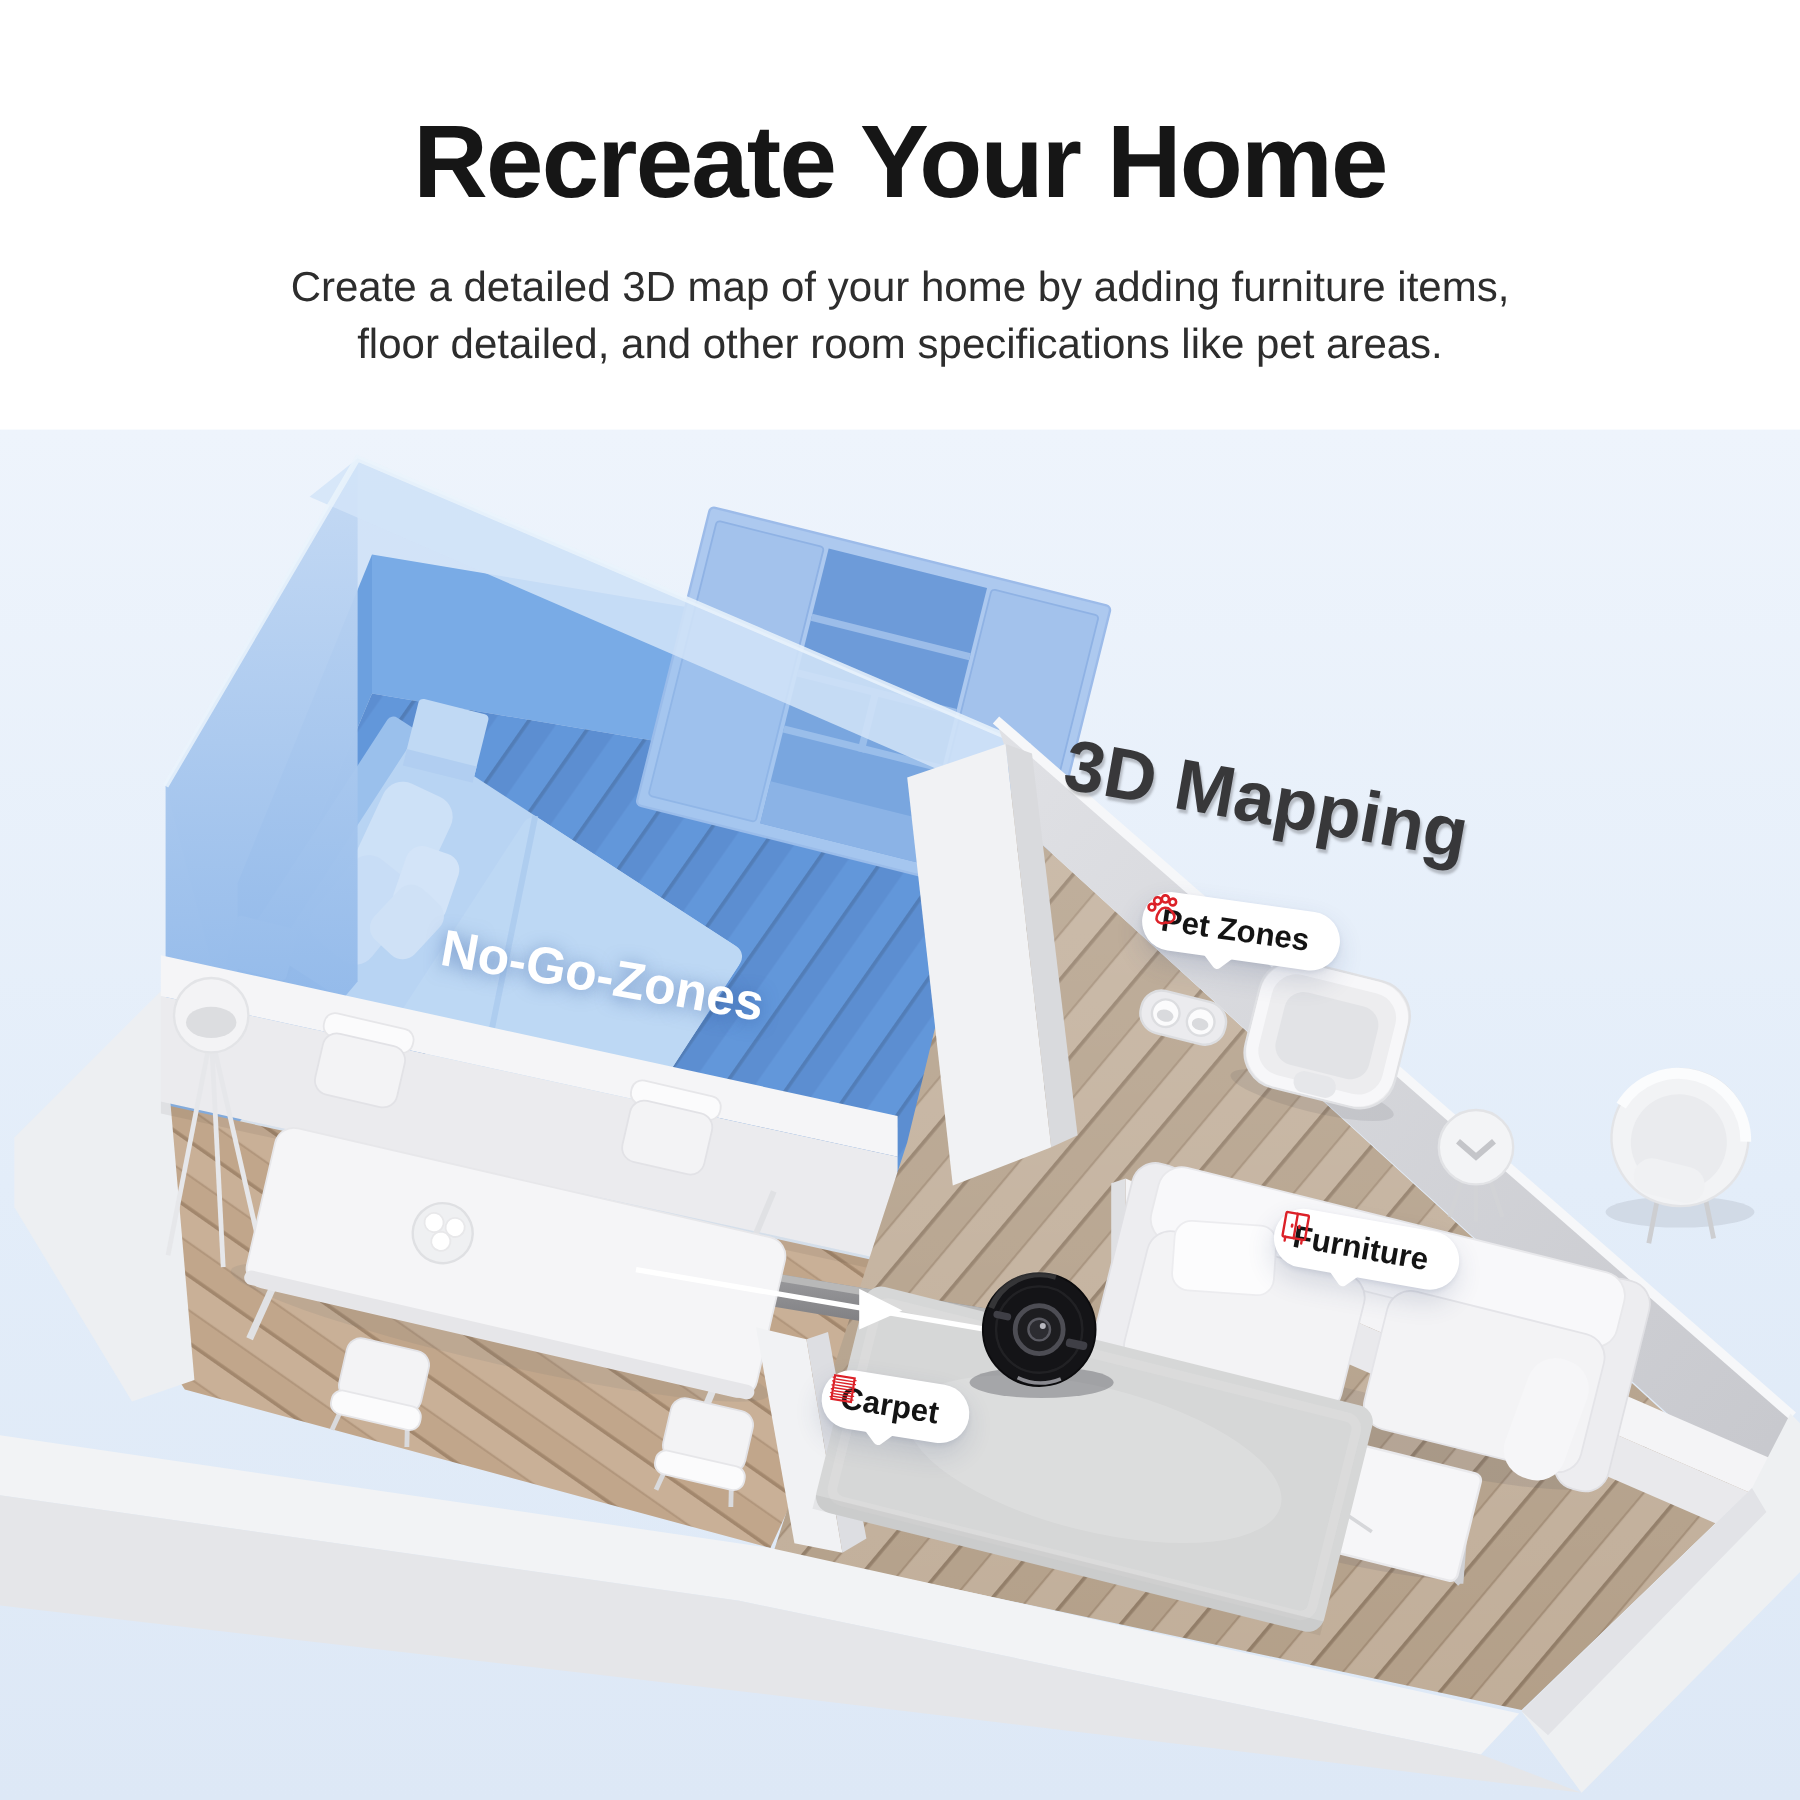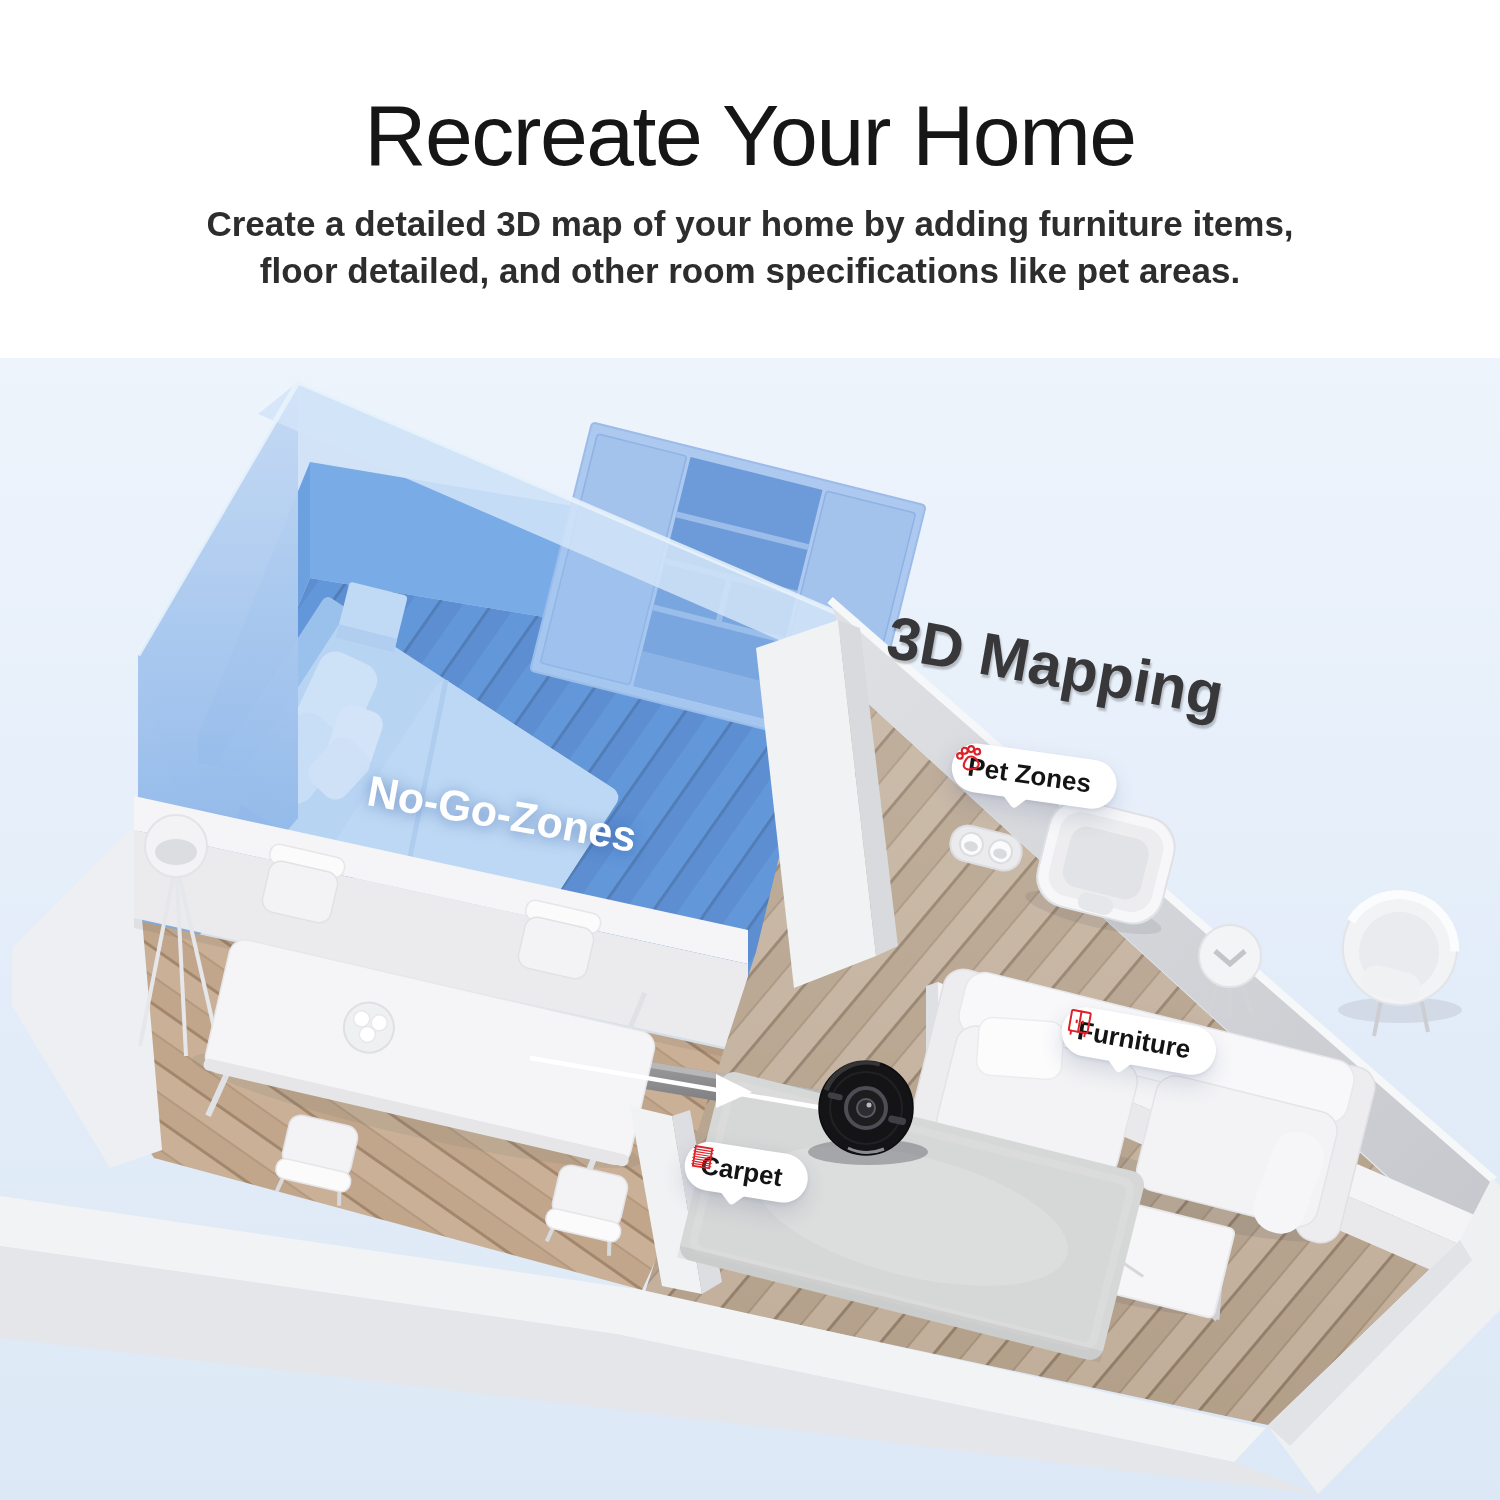--- a/index.html
+++ b/index.html
@@ -1,21 +1,21 @@
 <!DOCTYPE html>
 <html><head>
 <meta charset="utf-8">
 <style>
   html,body{margin:0;padding:0;background:#ffffff;}
   .page{position:relative;width:1500px;height:1500px;overflow:hidden;background:#ffffff;
         font-family:"Liberation Sans", sans-serif;}
   
   .hero{position:absolute;top:0;left:0;width:1500px;height:358px;background:#ffffff;text-align:center;}
-  .hero h1{margin:86px 0 0 0;font-size:86px;font-weight:400;letter-spacing:-1.5px;color:#161616;}
-  .hero p{margin:16px auto 0 auto;max-width:1200px;font-size:35px;line-height:1.34;color:#2d2d2d;font-weight:700;}
+  .hero h1{margin:86px 0 0 0;font-size:86px;font-weight:700;letter-spacing:-1.5px;color:#161616;}
+  .hero p{margin:32px auto 0 auto;max-width:1200px;font-size:35px;line-height:1.34;color:#2d2d2d;font-weight:400;}
   
   .scene{position:absolute;top:358px;left:0;width:1500px;height:1142px;
          background:linear-gradient(180deg,#eef4fc 0%,#e3edf9 55%,#dde8f6 100%);}
   .scene svg{position:absolute;top:0;left:0;}
   
   .label-mapping{position:absolute;left:888px;top:244px;font-size:60px;font-weight:800;color:#38383a;
         transform:rotate(10deg);transform-origin:left center;letter-spacing:0;
         text-shadow:2px 3px 2px rgba(50,50,55,0.28);white-space:nowrap;}
   .label-nogo{position:absolute;left:368px;top:408px;font-size:43px;font-weight:800;color:#ffffff;
         transform:rotate(10deg);transform-origin:left center;

